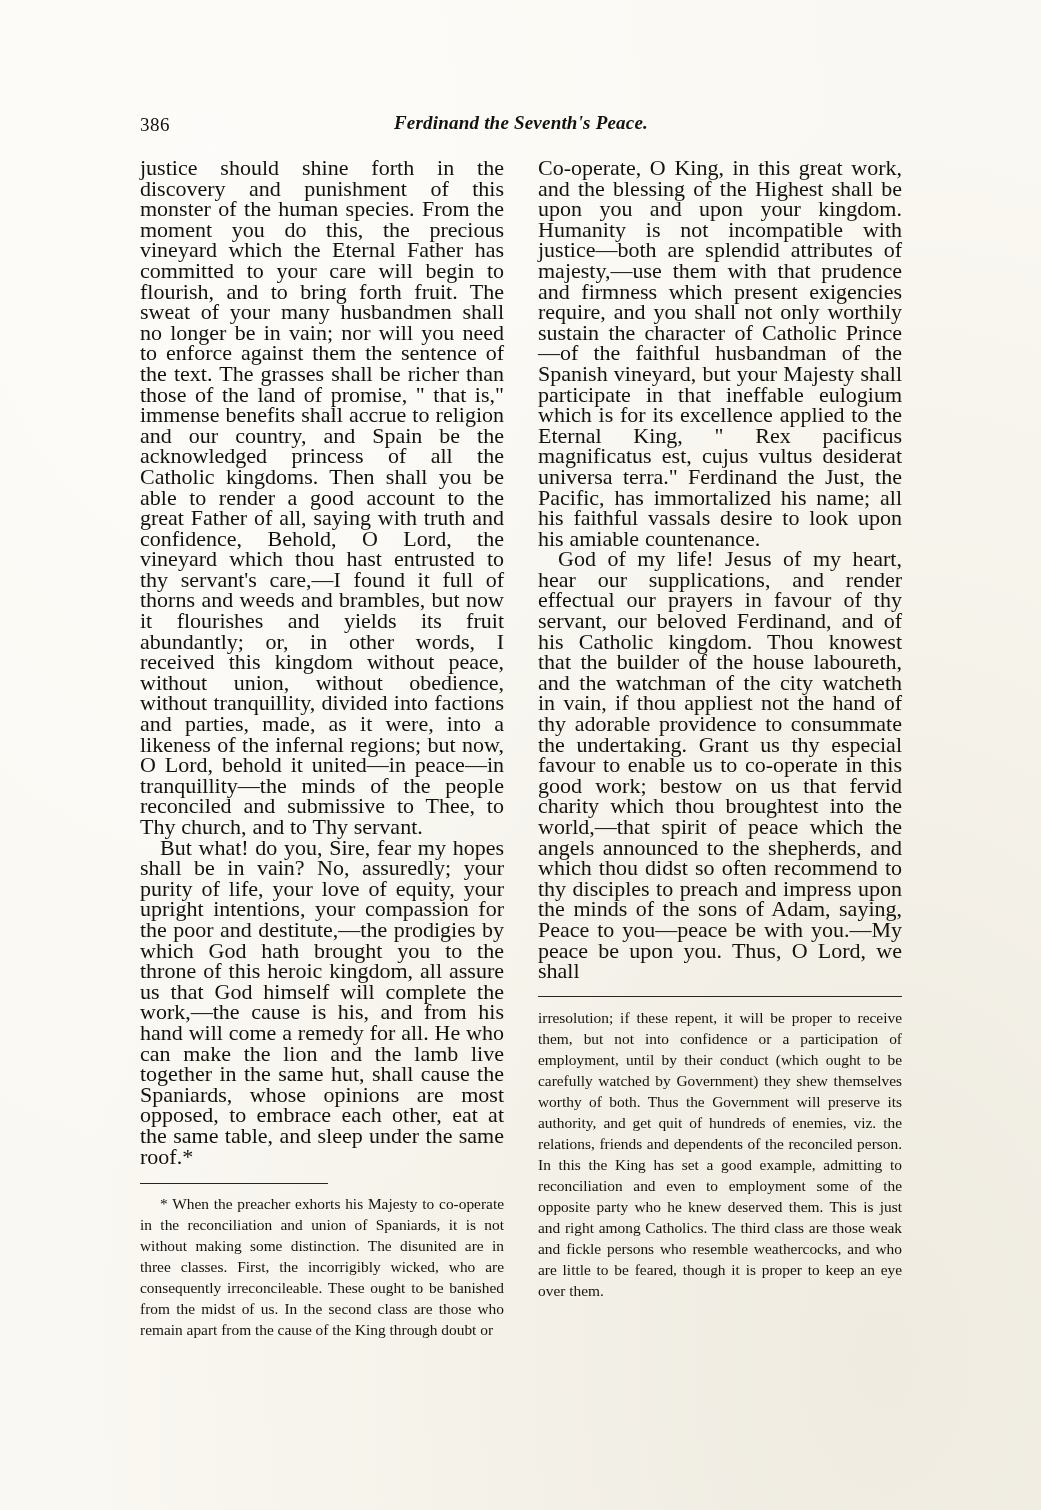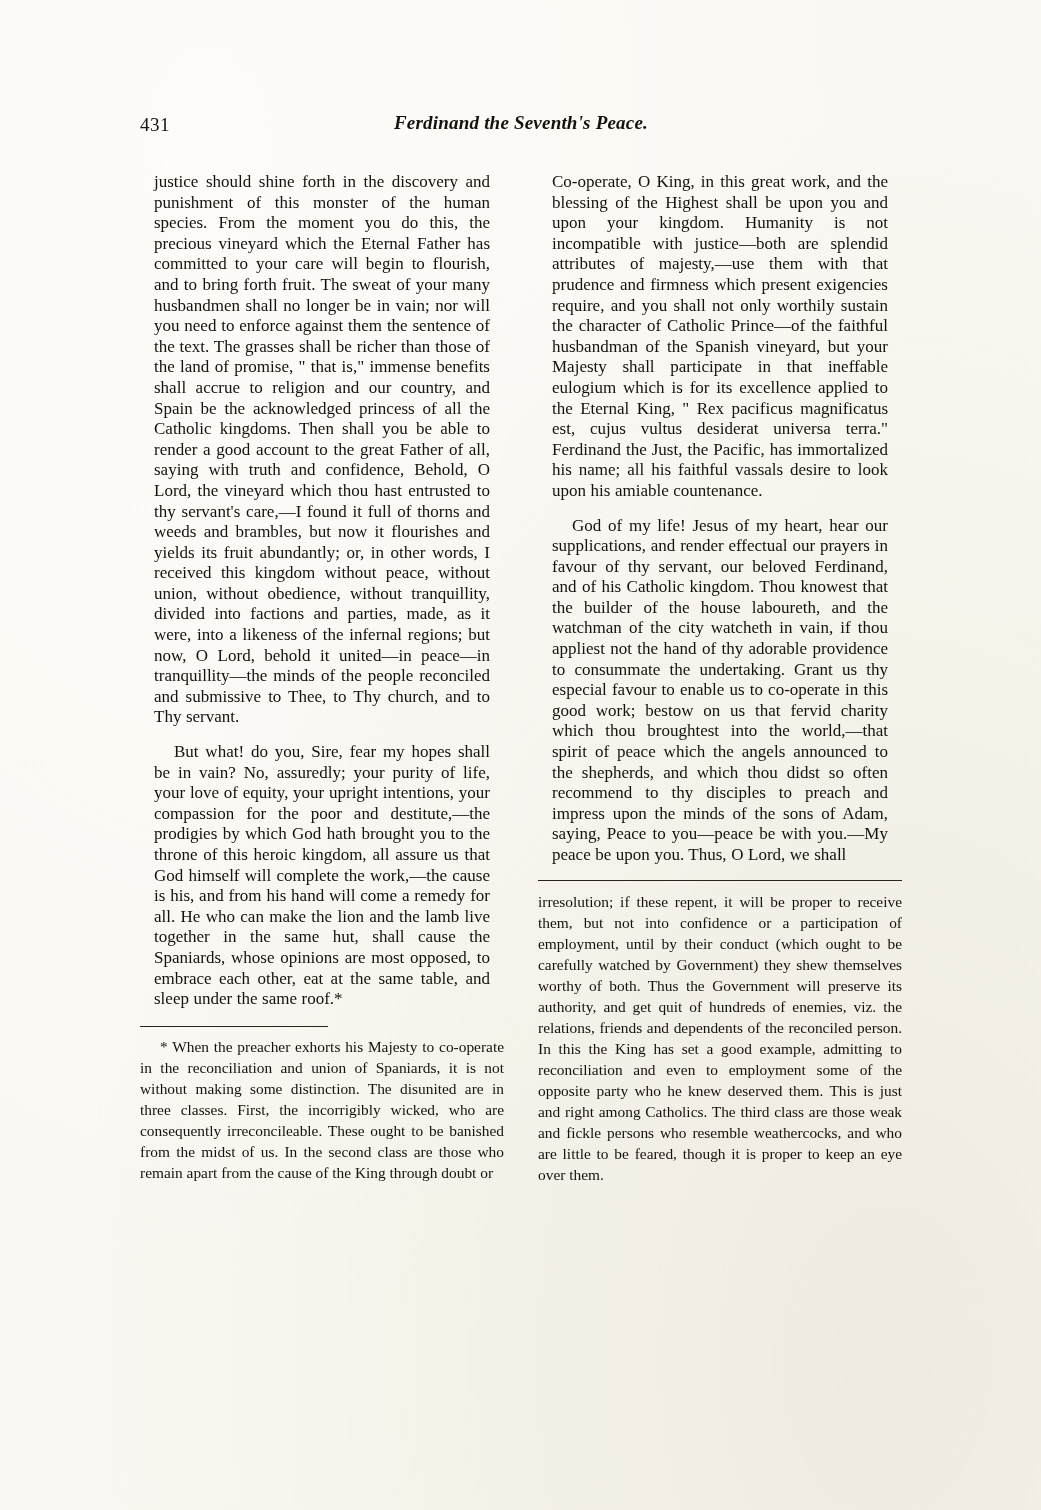--- a/index.html
+++ b/index.html
@@ -63,22 +63,22 @@
     letter-spacing: 0.2px;
   }
   .columns {
     display: flex;
     gap: 34px;
   }
   .col {
     width: 364px;
   }
   p.body {
-    margin: 14px;
-    font-size: 17px;
+    margin: 0;
+    font-size: 22px;
     line-height: 20.6px;
     text-align: justify;
     text-indent: 20px;
     hyphens: manual;
     word-spacing: 0.3px;
   }
   p.body.noindent {
     text-indent: 0;
   }
   .rule {
@@ -103,21 +103,21 @@
     text-indent: 20px;
   }
 </style>
 </head>
 <body>
 
 <div class="page">
   <div class="content">
 
     <div class="header-row">
-      <div class="folio">431</div>
+      <div class="folio">386</div>
       <div class="running-head">Ferdinand the Seventh's Peace.</div>
     </div>
 
     <div class="columns">
 
       <div class="col">
         <p class="body noindent">justice should shine forth in the discovery and punishment of this monster of the human species. From the moment you do this, the precious vineyard which the Eternal Father has committed to your care will begin to flourish, and to bring forth fruit. The sweat of your many husbandmen shall no longer be in vain; nor will you need to enforce against them the sentence of the text. The grasses shall be richer than those of the land of promise, " that is," immense benefits shall accrue to religion and our country, and Spain be the acknowledged princess of all the Catholic kingdoms. Then shall you be able to render a good account to the great Father of all, saying with truth and confidence, Behold, O Lord, the vineyard which thou hast entrusted to thy servant's care,—I found it full of thorns and weeds and brambles, but now it flourishes and yields its fruit abundantly; or, in other words, I received this kingdom without peace, without union, without obedience, without tranquillity, divided into factions and parties, made, as it were, into a likeness of the infernal regions; but now, O Lord, behold it united—in peace—in tranquillity—the minds of the people reconciled and submissive to Thee, to Thy church, and to Thy servant.</p>
         <p class="body">But what! do you, Sire, fear my hopes shall be in vain? No, assuredly; your purity of life, your love of equity, your upright intentions, your compassion for the poor and destitute,—the prodigies by which God hath brought you to the throne of this heroic kingdom, all assure us that God himself will complete the work,—the cause is his, and from his hand will come a remedy for all. He who can make the lion and the lamb live together in the same hut, shall cause the Spaniards, whose opinions are most opposed, to embrace each other, eat at the same table, and sleep under the same roof.*</p>
 
         <hr class="footnote-rule">

